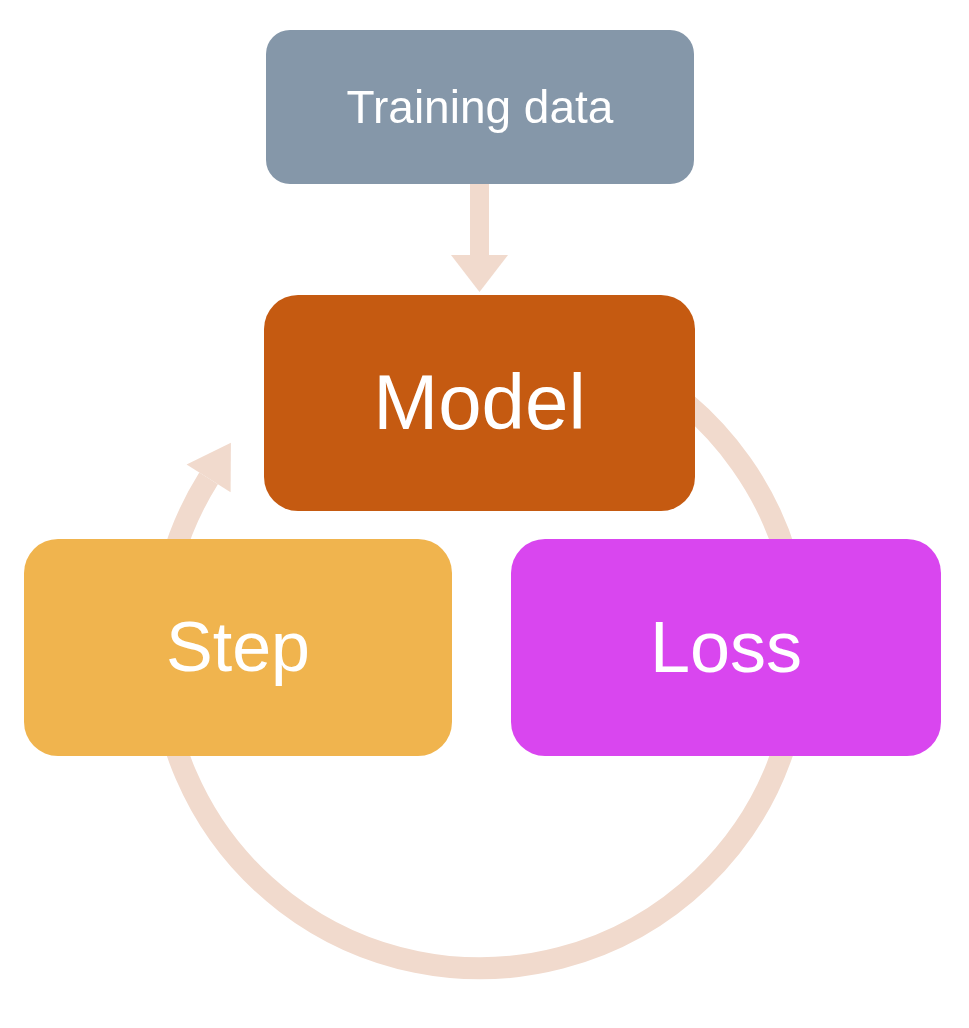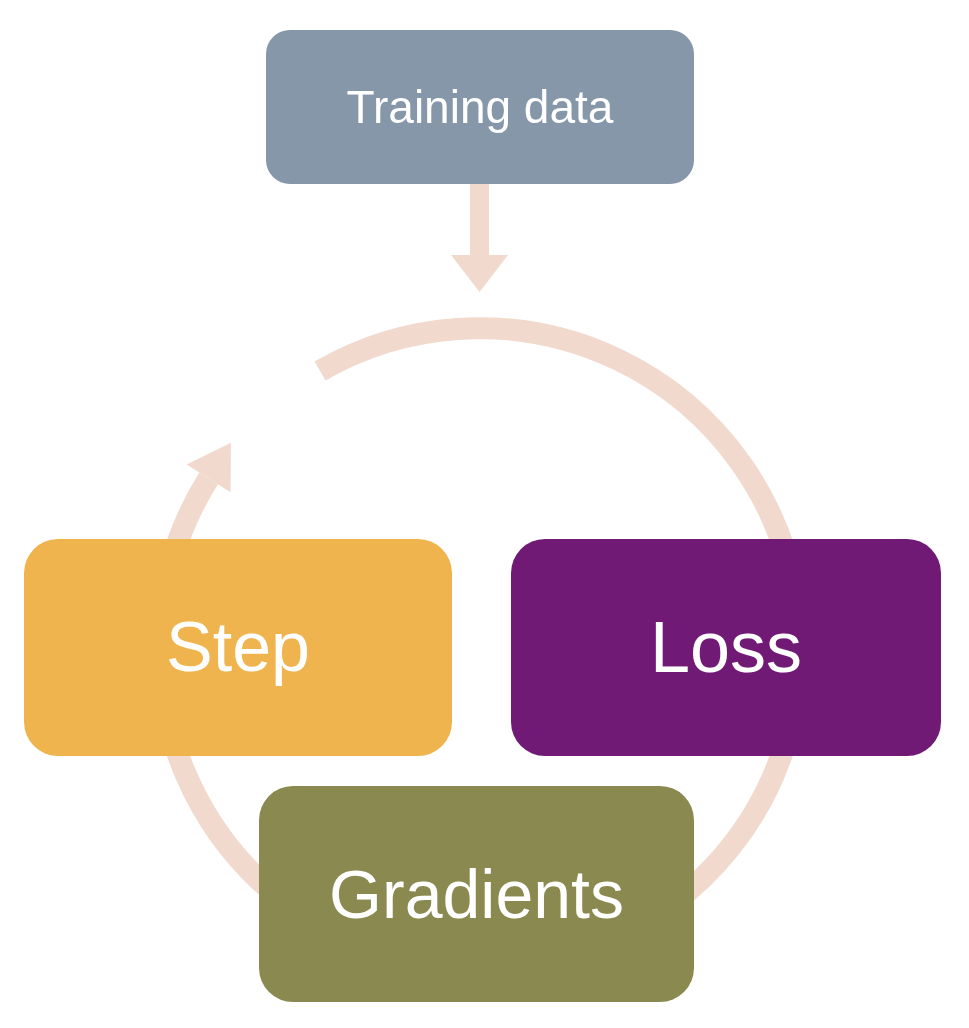--- a/index.html
+++ b/index.html
@@ -56,26 +56,26 @@
     <polygon points="230.9,442.8 186.6,464.6 230.6,492.2" style="fill: rgb(241, 218, 205);"></polygon>
 
     <rect x="470" y="183" width="19" height="74" style="fill: rgb(241, 218, 205);"></rect>
     <polygon points="451,255 508,255 479.5,292" style="fill: rgb(241, 218, 205);"></polygon>
   </svg>
 
   <div class="node node-training" style="background-color: rgb(133, 151, 169);">
     <span class="label label-sm">Training data</span>
   </div>
 
+  <div class="node node-model" style="background-color: rgb(197, 90, 17);">
+    <span class="label label-model">Model</span>
+  </div>
 
-  <div class="node node-loss" style="background-color: #701a75;">
+  <div class="node node-loss" style="background-color: #d946ef;">
     <span class="label label-loss">Loss</span>
   </div>
 
   <div class="node node-step" style="background-color: rgb(240, 180, 78); text-align: center;">
     <span class="label label-step">Step</span>
   </div>
 
-  <div class="node node-gradients" style="background-color: rgb(138, 138, 80);">
-    <span class="label label-grad">Gradients</span>
-  </div>
 
 </div>
 
 </body></html>

